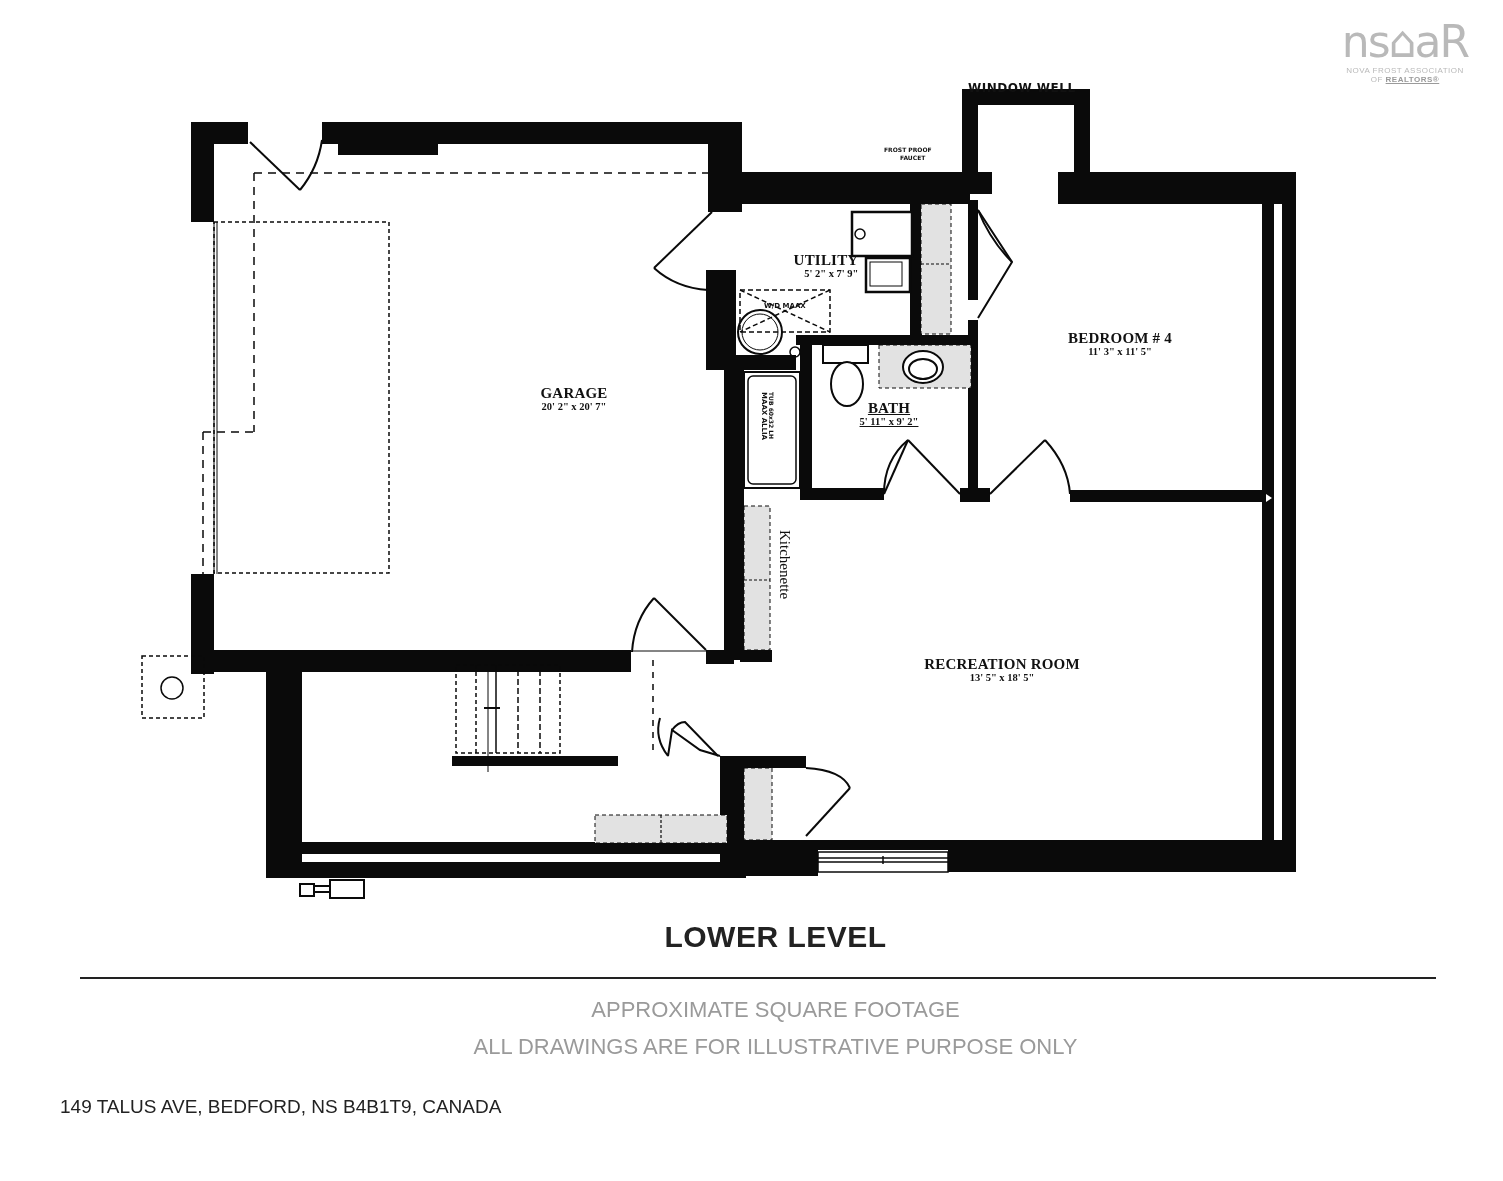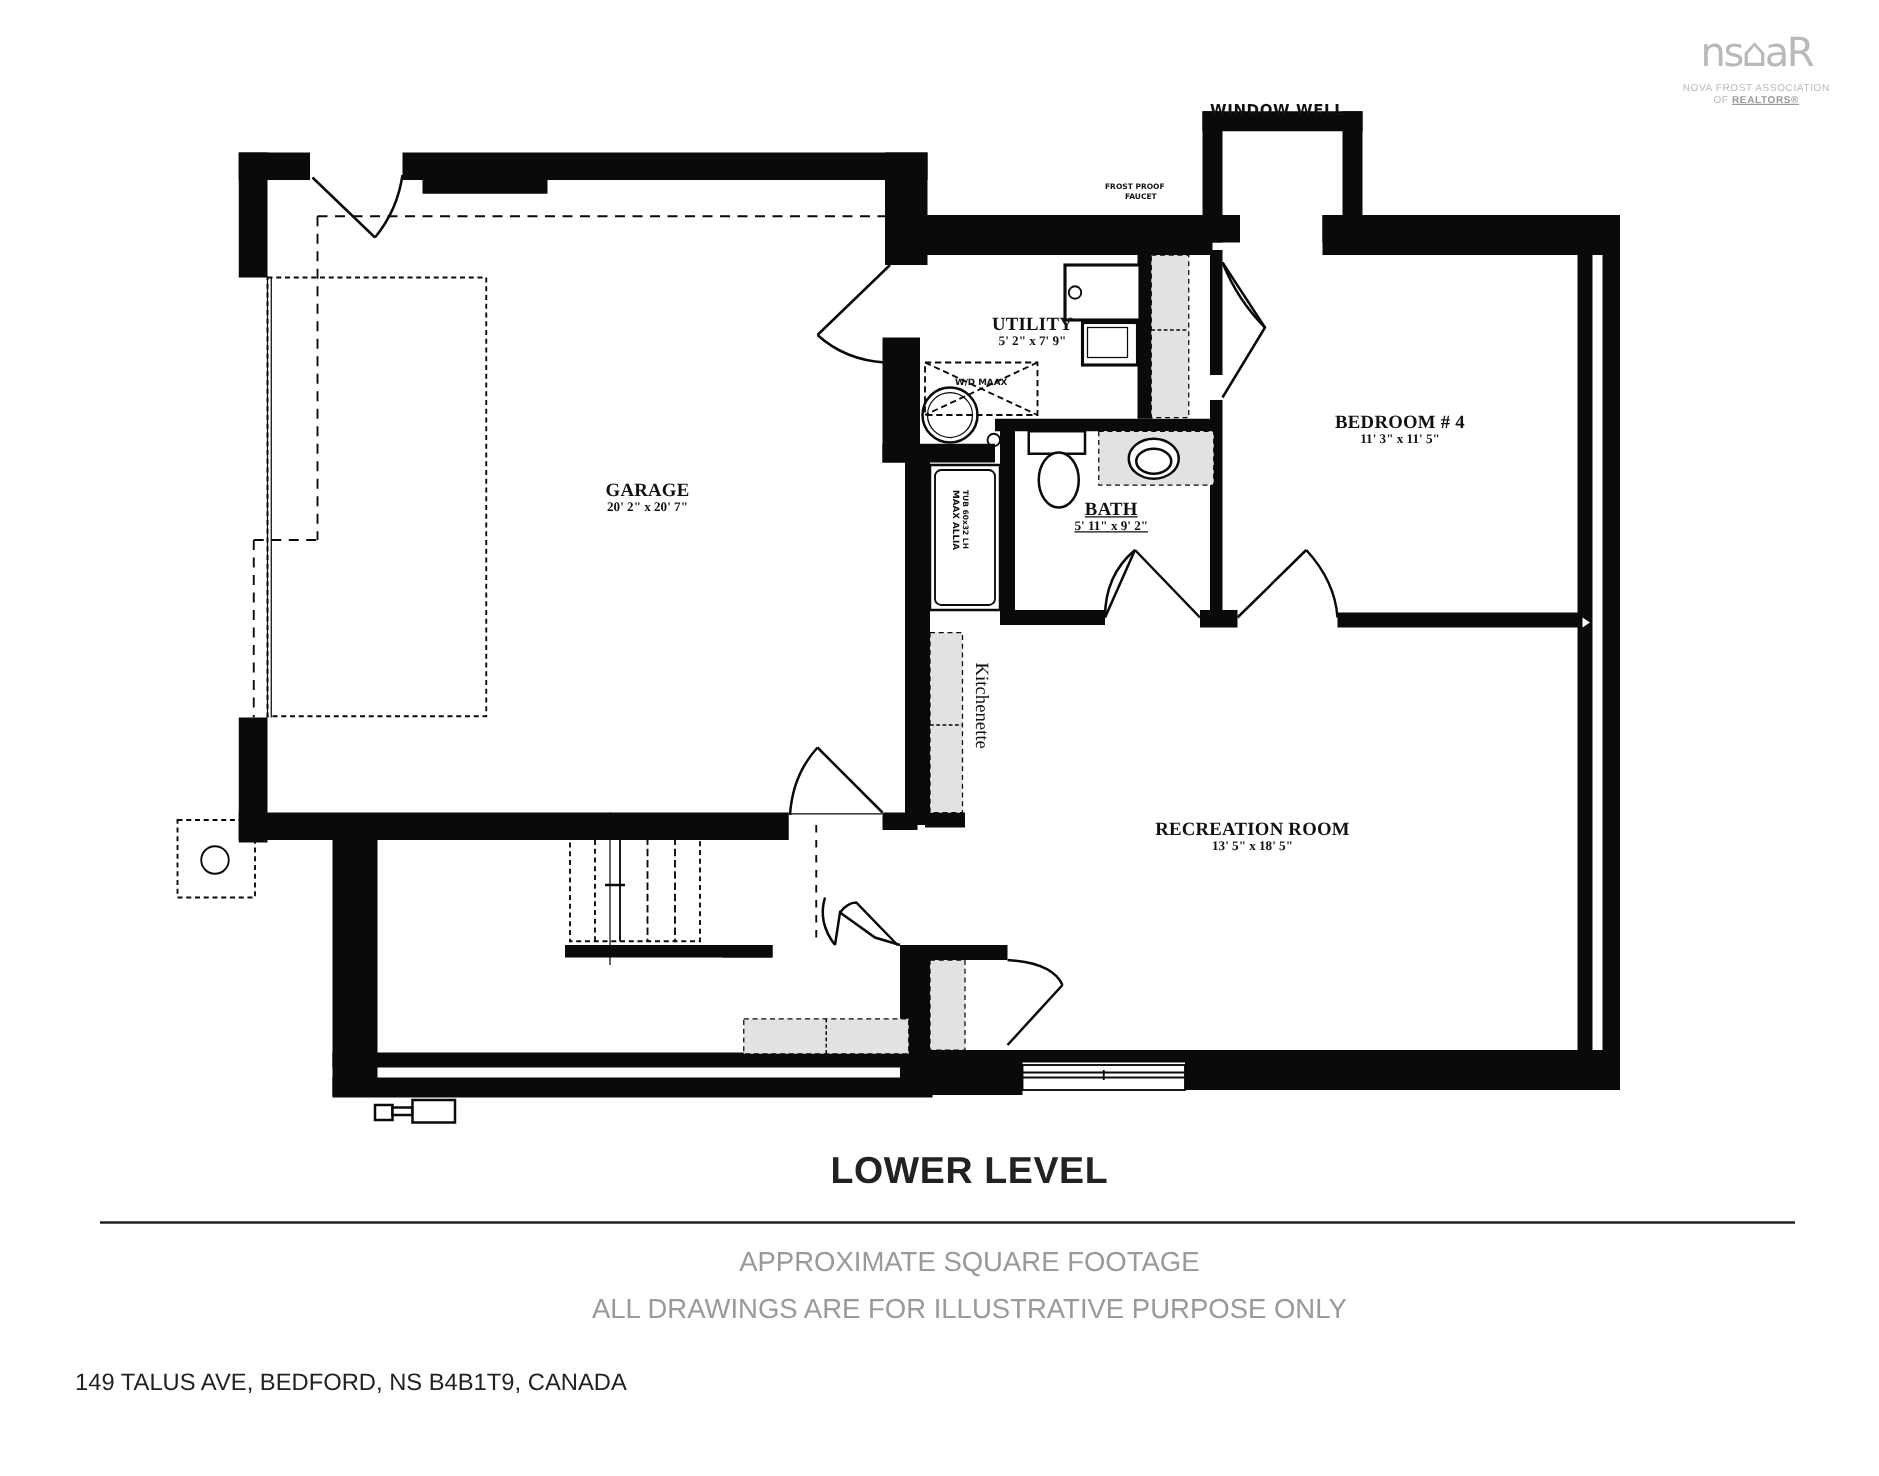--- a/index.html
+++ b/index.html
@@ -3,21 +3,21 @@
 <meta charset="utf-8">
 <style>
   html, body { margin: 0; padding: 0; background: #ffffff; }
   body { width: 1503px; height: 1181px; position: relative; overflow: hidden; font-family: "Liberation Sans", sans-serif; }
   #plan { position: absolute; left: 0; top: 0; }
   .room-label { position: absolute; text-align: center; font-family: "Liberation Serif", serif; color: #111; transform: translateX(-50%); white-space: nowrap; }
   .room-name { font-weight: bold; font-size: 15px; letter-spacing: 0.2px; }
   .room-dim { font-weight: bold; font-size: 10.5px; margin-top: -1px; }
   .annot { position: absolute; font-family: "DejaVu Sans", sans-serif; font-weight: bold; color: #111; white-space: nowrap; }
   .logo { position: absolute; left: 1330px; top: 20px; width: 150px; text-align: center; color: #b9b9b9; }
-  .logo-mark { font-family: "DejaVu Sans", sans-serif; font-size: 32px; line-height: 44px; letter-spacing: -2px; }
+  .logo-mark { font-family: "DejaVu Sans", sans-serif; font-size: 44px; line-height: 44px; letter-spacing: -2px; }
   .logo-sub1 { font-size: 8px; letter-spacing: 0.5px; margin-top: 2px; }
   .logo-sub2 { font-size: 8px; letter-spacing: 0.5px; }
   .logo-sub2 b { color: #9a9a9a; text-decoration: underline; }
   .title { position: absolute; left: 0; width: 1551px; top: 920px; text-align: center; font-weight: bold; font-size: 30px; color: #222; letter-spacing: 0.5px; }
   .rule { position: absolute; left: 80px; top: 977px; width: 1356px; height: 2px; background: #222; }
   .note { position: absolute; left: 0; width: 1551px; text-align: center; font-size: 22px; color: #9a9a9a; }
   .address { position: absolute; left: 32px; top: 1096px; font-size: 19px; color: #222; margin-left: 28px; }
   .kitchenette { position: absolute; left: 776px; top: 530px; font-family: "Liberation Serif", serif; font-size: 15px; color: #111; writing-mode: vertical-rl; }
 </style>
 </head>
@@ -193,25 +193,25 @@
 </div>
 
 <div class="annot" style="left:968px; top:62px; font-size:12px; letter-spacing:0.5px;margin-top:19px;">WINDOW WELL</div>
 <div class="annot" style="left:884px; top:146px; font-size:6px;">FROST PROOF</div>
 <div class="annot" style="left:900px; top:154px; font-size:6px;">FAUCET</div>
 <div class="annot" style="left:764px; top:302px; font-size:7px;">W/D MAAX</div>
 <div class="annot" style="left:760px; top:392px; font-size:7px; writing-mode:vertical-rl;">MAAX ALLIA</div>
 <div class="annot" style="left:768px; top:392px; font-size:6px; writing-mode:vertical-rl;">TUB 60x32 LH</div>
 <div class="kitchenette">Kitchenette</div>
 
-<div class="room-label" style="left:518px; top:385px;">
+<div class="room-label" style="left:574px; top:385px;">
   <div class="room-name">GARAGE</div>
   <div class="room-dim">20' 2" x 20' 7"</div>
 </div>
-<div class="room-label" style="left:826px; top:252px;">
+<div class="room-label" style="left:826px; top:252px;text-align:right;">
   <div class="room-name">UTILITY</div>
   <div class="room-dim">5' 2" x 7' 9"</div>
 </div>
 <div class="room-label" style="left:889px; top:400px;text-decoration:underline;">
   <div class="room-name">BATH</div>
   <div class="room-dim">5' 11" x 9' 2"</div>
 </div>
 <div class="room-label" style="left:1120px; top:330px;">
   <div class="room-name">BEDROOM # 4</div>
   <div class="room-dim">11' 3" x 11' 5"</div>

